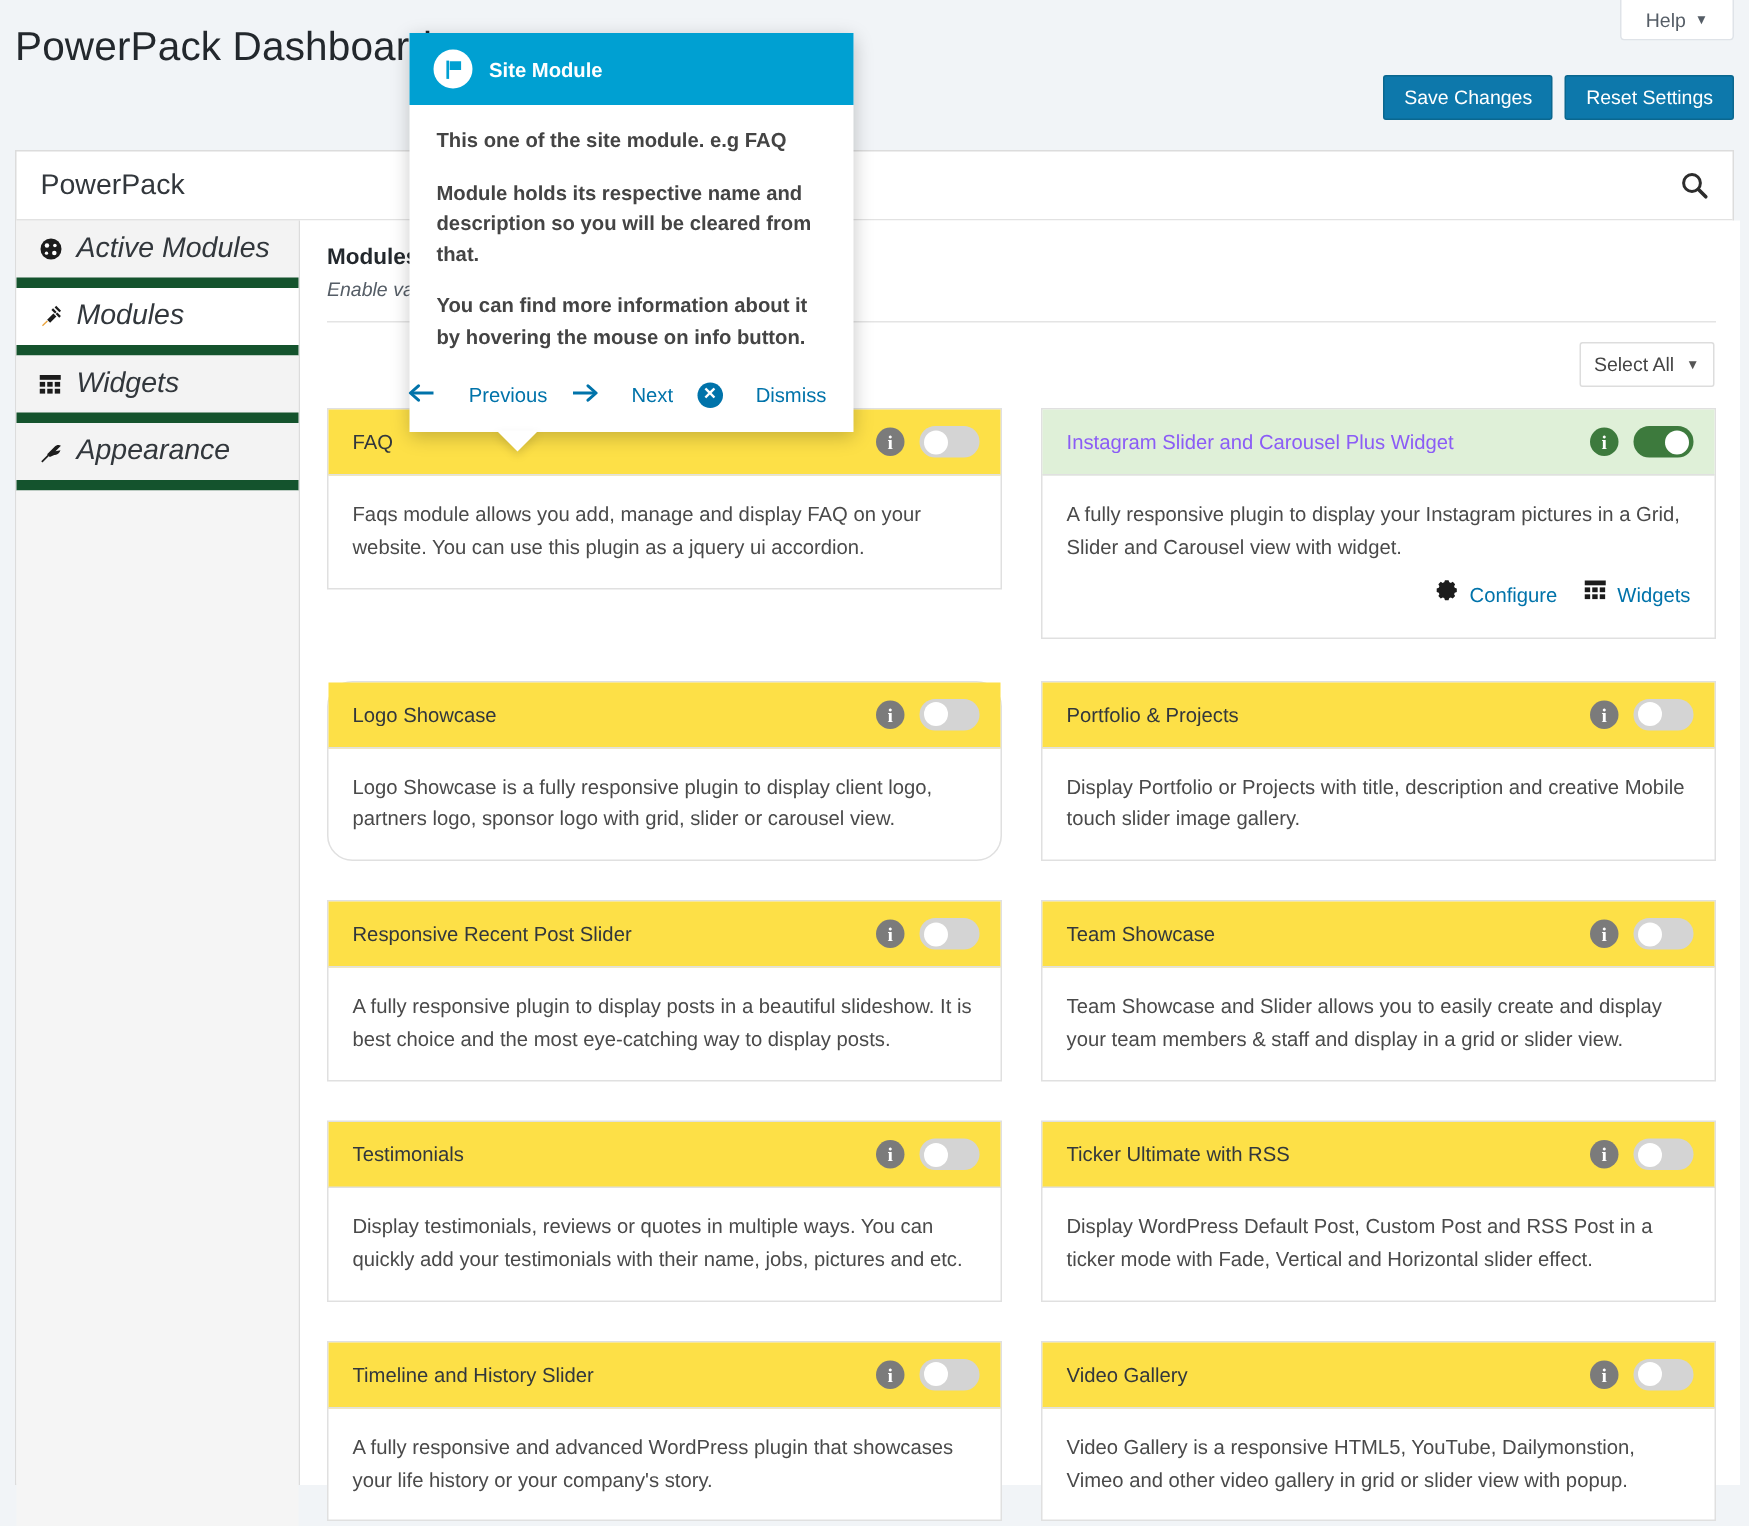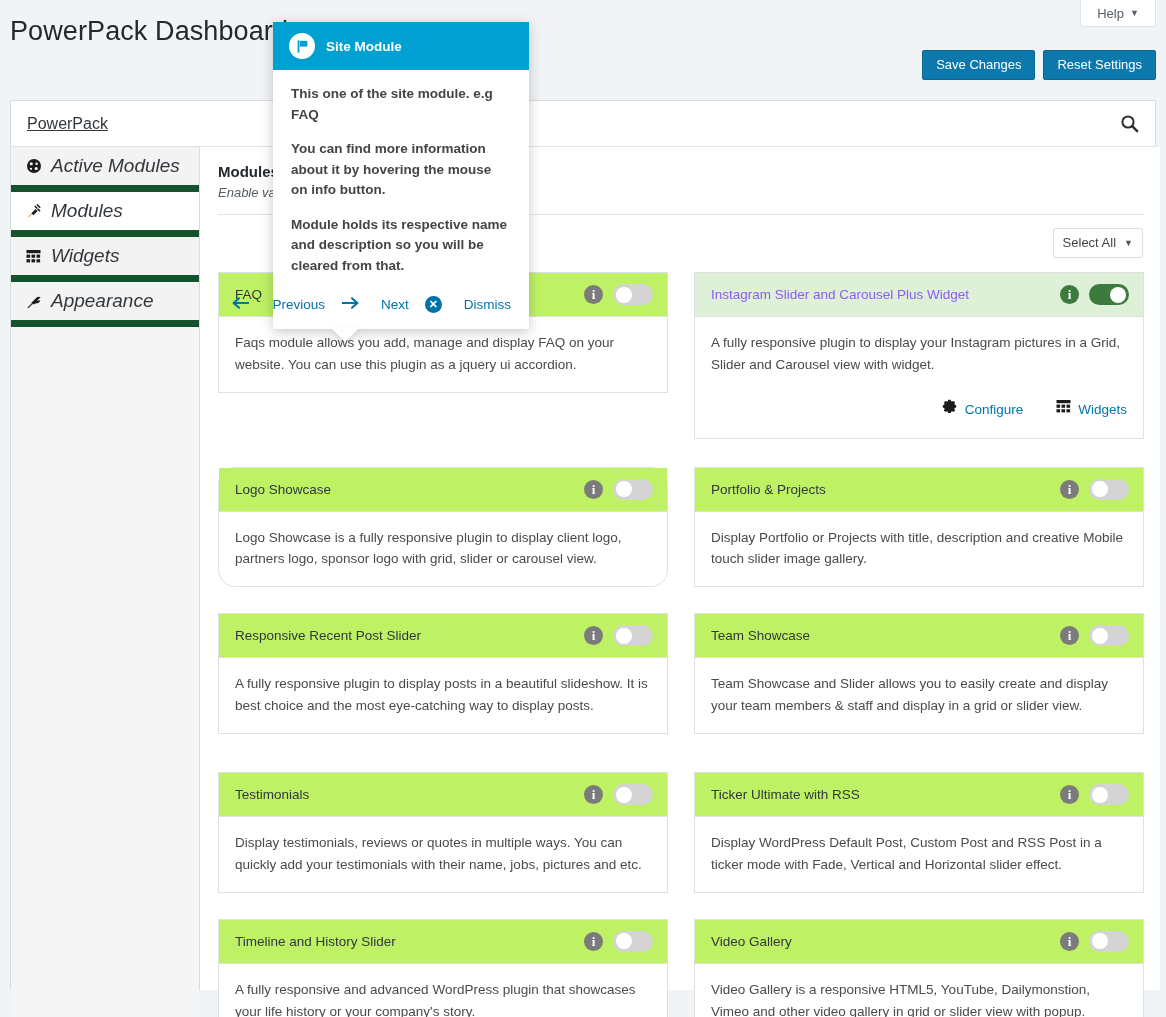--- a/index.html
+++ b/index.html
@@ -69,23 +69,22 @@
   }
   .panel-head {
     height: 46px;
     border-bottom: 1px solid #e2e2e2;
     display: flex;
     align-items: center;
     padding: 0 16px;
     position: relative;
   }
   .panel-head .brand {
-    font-size: 16px;
+    font-size: 19px;
     color: #32373c;
-    text-decoration: underline;
   }
   .search-icon-btn {
     position: absolute;
     right: 14px; top: 50%;
     transform: translateY(-50%);
     width: 24px; height: 24px;
     display: flex; align-items: center; justify-content: center;
     cursor: pointer;
   }
 
@@ -162,21 +161,21 @@
     grid-template-columns: 450px 450px;
     gap: 0 26px;
   }
   .card {
     border: 1px solid #e0e0e0;
     background: #fff;
     margin-bottom: 0;
     align-self: start;
   }
   .card-head {
-    background: #bef264;
+    background: #fde047;
     border-bottom: 1px solid #e0e0e0;
     height: 44px;
     display: flex; align-items: center;
     padding: 0 14px 0 16px;
     gap: 10px;
   }
   .card.on .card-head { background: #dff0d8; }
   .card-title {
     flex: 1;
     font-size: 13.5px;
@@ -221,37 +220,37 @@
   .card.on .toggle .knob { left: auto; right: 3px; }
 
   .card-body {
     padding: 15px 16px 16px;
     font-size: 13.5px;
     line-height: 1.62;
     color: #4a4a4a;
   }
   .card-links {
     display: flex; justify-content: flex-end;
-    gap: 33px;
-    margin-top: 22px;
+    gap: 18px;
+    margin-top: 9px;
     align-items: center;
     text-align: center;
   }
   .card-link {
     display: flex; align-items: center; gap: 7px;
     font-size: 13.5px;
     color: #0073aa;
     cursor: pointer;
   }
 
   
   .pointer {
     position: absolute;
     left: 273px; top: 22px;
-    width: 256px;
+    width: 296px;
     background: #fff;
     box-shadow: 0 3px 12px rgba(0,0,0,.22);
     z-index: 50;
   }
   .pointer-head {
     background: #00a0d2;
     height: 48px;
     display: flex; align-items: center;
     gap: 11px;
     padding: 0 16px;
@@ -460,21 +459,21 @@
           <div class="card" style="margin-bottom: 26px;">
             <div class="card-head">
               <span class="card-title">Portfolio &amp; Projects</span>
               <span class="info-icon">i</span>
               <span class="toggle">
                 <span class="knob"></span>
               </span>
             </div>
             <div class="card-body"><span>Display Portfolio or Projects with title, description and creative Mobile touch slider image gallery.</span></div>
           </div>
-          <div class="card" style="margin-bottom: 38px;">
+          <div class="card" style="margin-bottom: 26px;">
             <div class="card-head">
               <span class="card-title">Responsive Recent Post Slider</span>
               <span class="info-icon">i</span>
               <span class="toggle">
                 <span class="knob"></span>
               </span>
             </div>
             <div class="card-body"><span>A fully responsive plugin to display posts in a beautiful slideshow. It is best choice and the most eye-catching way to display posts.</span></div>
           </div>
           <div class="card" style="margin-bottom: 26px;">
@@ -538,22 +537,22 @@
     <span class="flag-badge">
       <svg width="15" height="15" viewBox="0 0 15 15">
         <rect x="2.6" y="1.4" width="1.8" height="12.2" fill="#00a0d2"></rect>
         <path d="M4.8 1.8 H12.4 V7.6 H4.8 Z" fill="#00a0d2"></path>
       </svg>
     </span>
     <span class="pointer-title">Site Module</span>
   </div>
   <div class="pointer-body">
     <p>This one of the site module. e.g FAQ</p>
+    <p>Module holds its respective name and description so you will be cleared from that.</p>
     <p>You can find more information about it by hovering the mouse on info button.</p>
-    <p>Module holds its respective name and description so you will be cleared from that.</p>
   </div>
   <div class="pointer-foot">
     <span class="pointer-link">
       <span>
         <svg width="18" height="12" viewBox="0 0 18 12">
           <line x1="2" y1="6" x2="17" y2="6" stroke="#0073aa" stroke-width="2"></line>
           <polyline points="7,1.2 1.6,6 7,10.8" fill="none" stroke="#0073aa" stroke-width="2" stroke-linecap="round" stroke-linejoin="round"></polyline>
         </svg>
       </span>
       <span>Previous</span>

